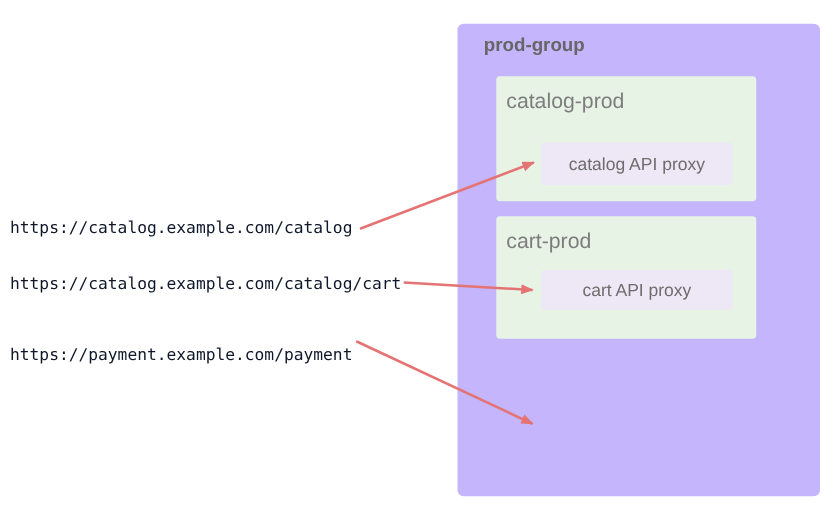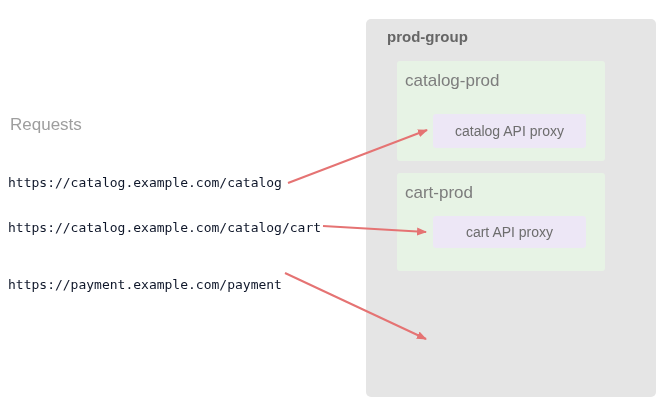--- a/index.html
+++ b/index.html
@@ -13,21 +13,21 @@
   }
   .url{
     position:absolute;left:8px;font-family:"DejaVu Sans Mono","Liberation Mono",monospace;
     font-size:13px;color:#0f172a;white-space:nowrap;letter-spacing:0;
   }
   .url-1{top:175px;}
   .url-2{top:220px;}
   .url-3{top:277px;}
   .group-box{
     position:absolute;left:366px;top:19px;width:290px;height:378px;
-    background:#e5e5e5;border-radius:5px;
+    background:#c4b5fd;border-radius:5px;
   }
   .group-label{
     position:absolute;left:21px;top:9px;font-size:15px;font-weight:bold;color:#666666;
   }
   .env-box{
     position:absolute;left:31px;width:208px;background:#e7f3e5;border-radius:3px;
   }
   .env-1{top:42px;height:100px;}
   .env-2{top:154px;height:98px;}
   .env-3{top:263px;height:99px;}
@@ -41,21 +41,20 @@
   }
   .proxy-1{top:53px;height:34px;}
   .proxy-2{top:43px;height:32px;}
   .proxy-3{top:48px;height:32px;}
 </style>
 </head>
 <body>
 
 <div class="canvas">
 
-  <div class="requests-title">Requests</div>
 
   <div class="url url-1">https://catalog.example.com/catalog</div>
   <div class="url url-2">https://catalog.example.com/catalog/cart</div>
   <div class="url url-3">https://payment.example.com/payment</div>
 
   <div class="group-box">
     <div class="group-label">prod-group</div>
 
     <div class="env-box env-1">
       <div class="env-label">catalog-prod</div>

